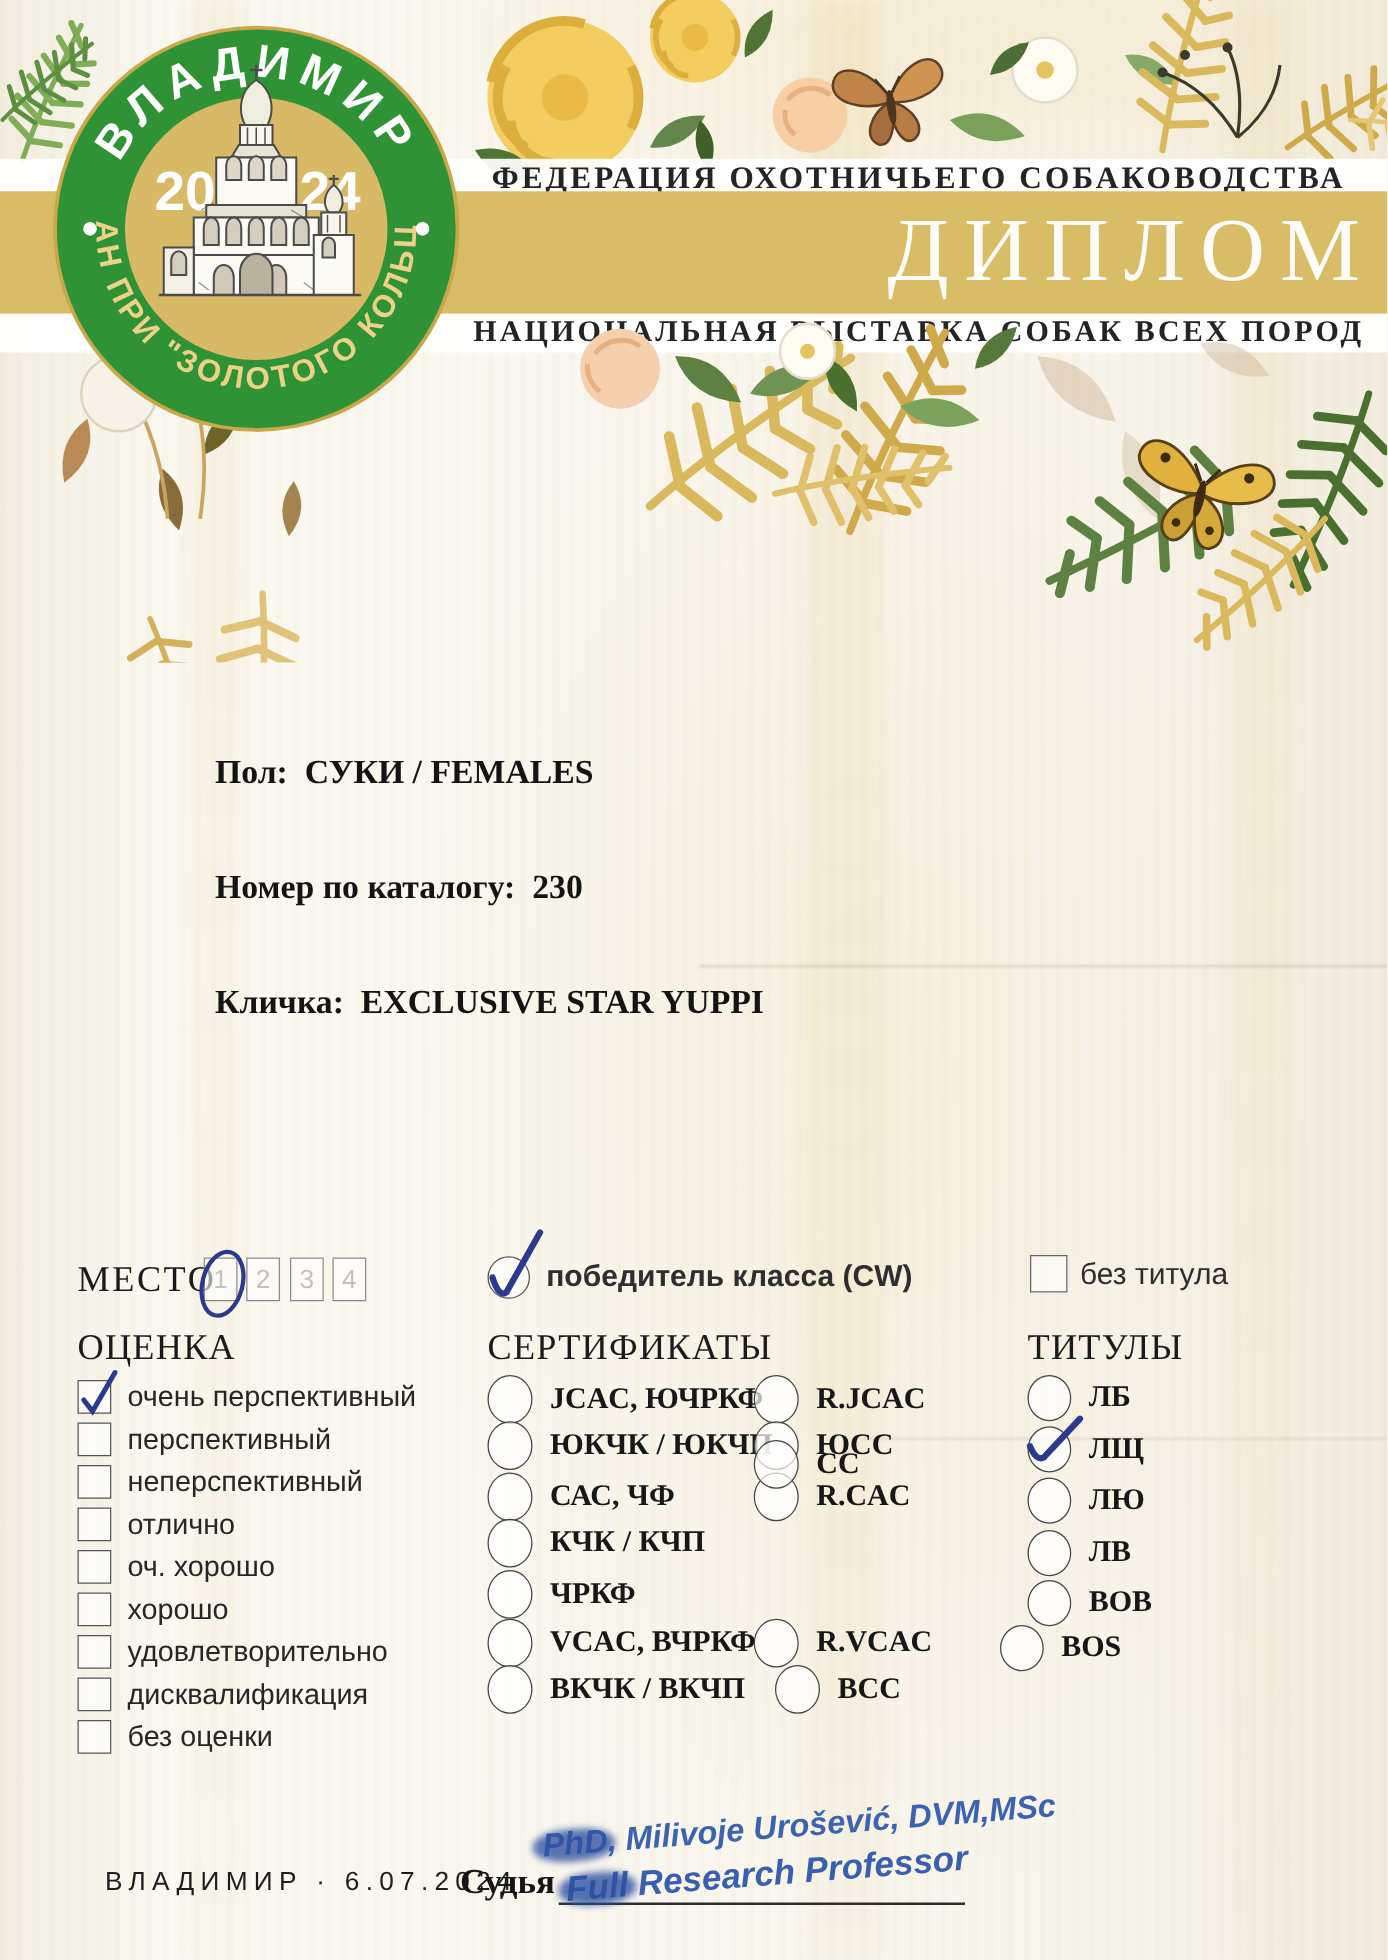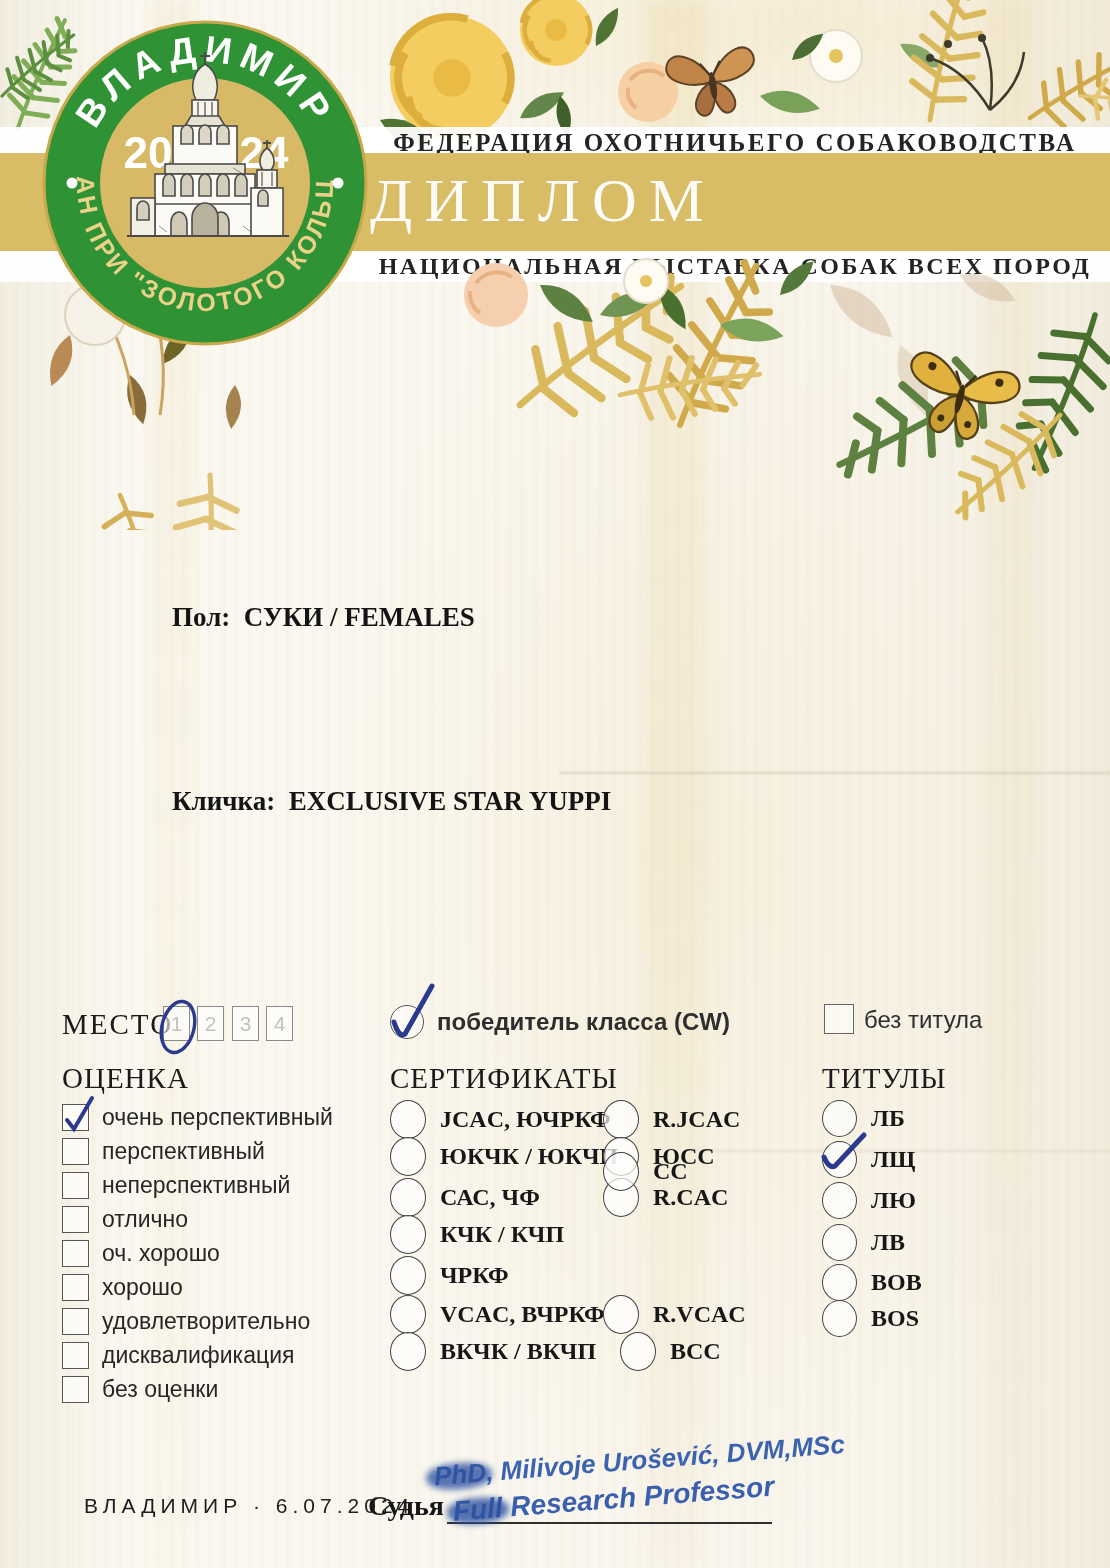--- a/index.html
+++ b/index.html
@@ -15,22 +15,22 @@
   }
   .streak{position:absolute;top:0;bottom:0;filter:blur(7px);pointer-events:none;}
   .crease{position:absolute;height:2px;background:rgba(150,138,114,.28);filter:blur(1px);pointer-events:none;}
   .decor{position:absolute;left:0;pointer-events:none;}
 
   
   .fed-strip{position:absolute;left:0;top:127px;width:1110px;height:30px;background:rgba(255,255,255,.93);}
   .fed-text{position:absolute;left:370px;top:129px;width:730px;text-align:center;
     font-weight:bold;font-size:25px;letter-spacing:2.5px;color:#242424;}
   .gold-band{position:absolute;left:0;top:153px;width:1110px;height:98px;}
-  .diploma-title{position:absolute;left:370px;top:150px;width:730px;text-align:left;
-    font-size:62px;line-height:100px;color:#fdfcf8;letter-spacing:12px;font-weight:400;}
+  .diploma-title{position:absolute;left:370px;top:150px;width:730px;text-align:right;
+    font-size:72px;line-height:100px;color:#fdfcf8;letter-spacing:12px;font-weight:400;}
   .sub-strip{position:absolute;left:0;top:251px;width:1110px;height:31px;background:rgba(255,255,255,.93);}
   .sub-text{position:absolute;left:370px;top:253px;width:730px;text-align:center;
     font-weight:bold;font-size:24px;letter-spacing:2.5px;color:#242424;}
   .logo{position:absolute;left:38px;top:16px;}
 
   
   .field{position:absolute;left:172px;font-weight:bold;font-size:27px;color:#141414;white-space:nowrap;}
 
   
   .place-label{position:absolute;left:62px;top:1008px;font-size:29px;letter-spacing:2px;color:#1a1a1a;}
@@ -245,20 +245,24 @@
       <path d="M-68,-4 a6,7 0 0 1 12,0 v12 h-12 z" fill="#d4cfbd"></path>
       <path d="M-78,24 L84,24" stroke-width="2" fill="none"></path>
       <path d="M-44,-44 l10,-6 M28,-44 l10,6 M-46,14 l8,6 M38,14 l8,6" stroke-width="1" opacity=".6" fill="none"></path>
     </g>
   </svg>
 
   <div class="field" style="top:602px">
     <span>Пол:</span>&nbsp;
     <span>СУКИ / FEMALES</span>
   </div>
+  <div class="field" style="top:694px">
+    <span>Номер по каталогу:</span>&nbsp;
+    <span>230</span>
+  </div>
   <div class="field" style="top:786px">
     <span>Кличка:</span>&nbsp;
     <span>EXCLUSIVE STAR YUPPI</span>
   </div>
 
   <div class="place-label">МЕСТО</div>
   <div class="place-box" style="left:163px">1</div>
   <div class="place-box" style="left:197px">2</div>
   <div class="place-box" style="left:232px">3</div>
   <div class="place-box" style="left:266px">4</div>
@@ -395,21 +399,21 @@
     <span class="tit-label">ЛЮ</span>
   </div>
   <div class="tit-row" style="left:822px;top:1224px">
     <span class="circ"></span>
     <span class="tit-label">ЛВ</span>
   </div>
   <div class="tit-row" style="left:822px;top:1264px">
     <span class="circ"></span>
     <span class="tit-label">ВОВ</span>
   </div>
-  <div class="tit-row" style="left:822px;top:1300px">
+  <div class="tit-row" style="left:800px;top:1300px">
     <span class="circ"></span>
     <span class="tit-label">BOS</span>
   </div>
 
   <div class="city-date">ВЛАДИМИР · 6.07.2024</div>
   <div class="judge-label">Судья</div>
   <div class="judge-line"></div>
   <div class="stamp">
     <div class="stamp-l1" style="color:#3c63b0">PhD, Milivoje Urošević, DVM,MSc</div>
     <div class="stamp-l2" style="color:#3a5fae">Full Research Professor</div>

